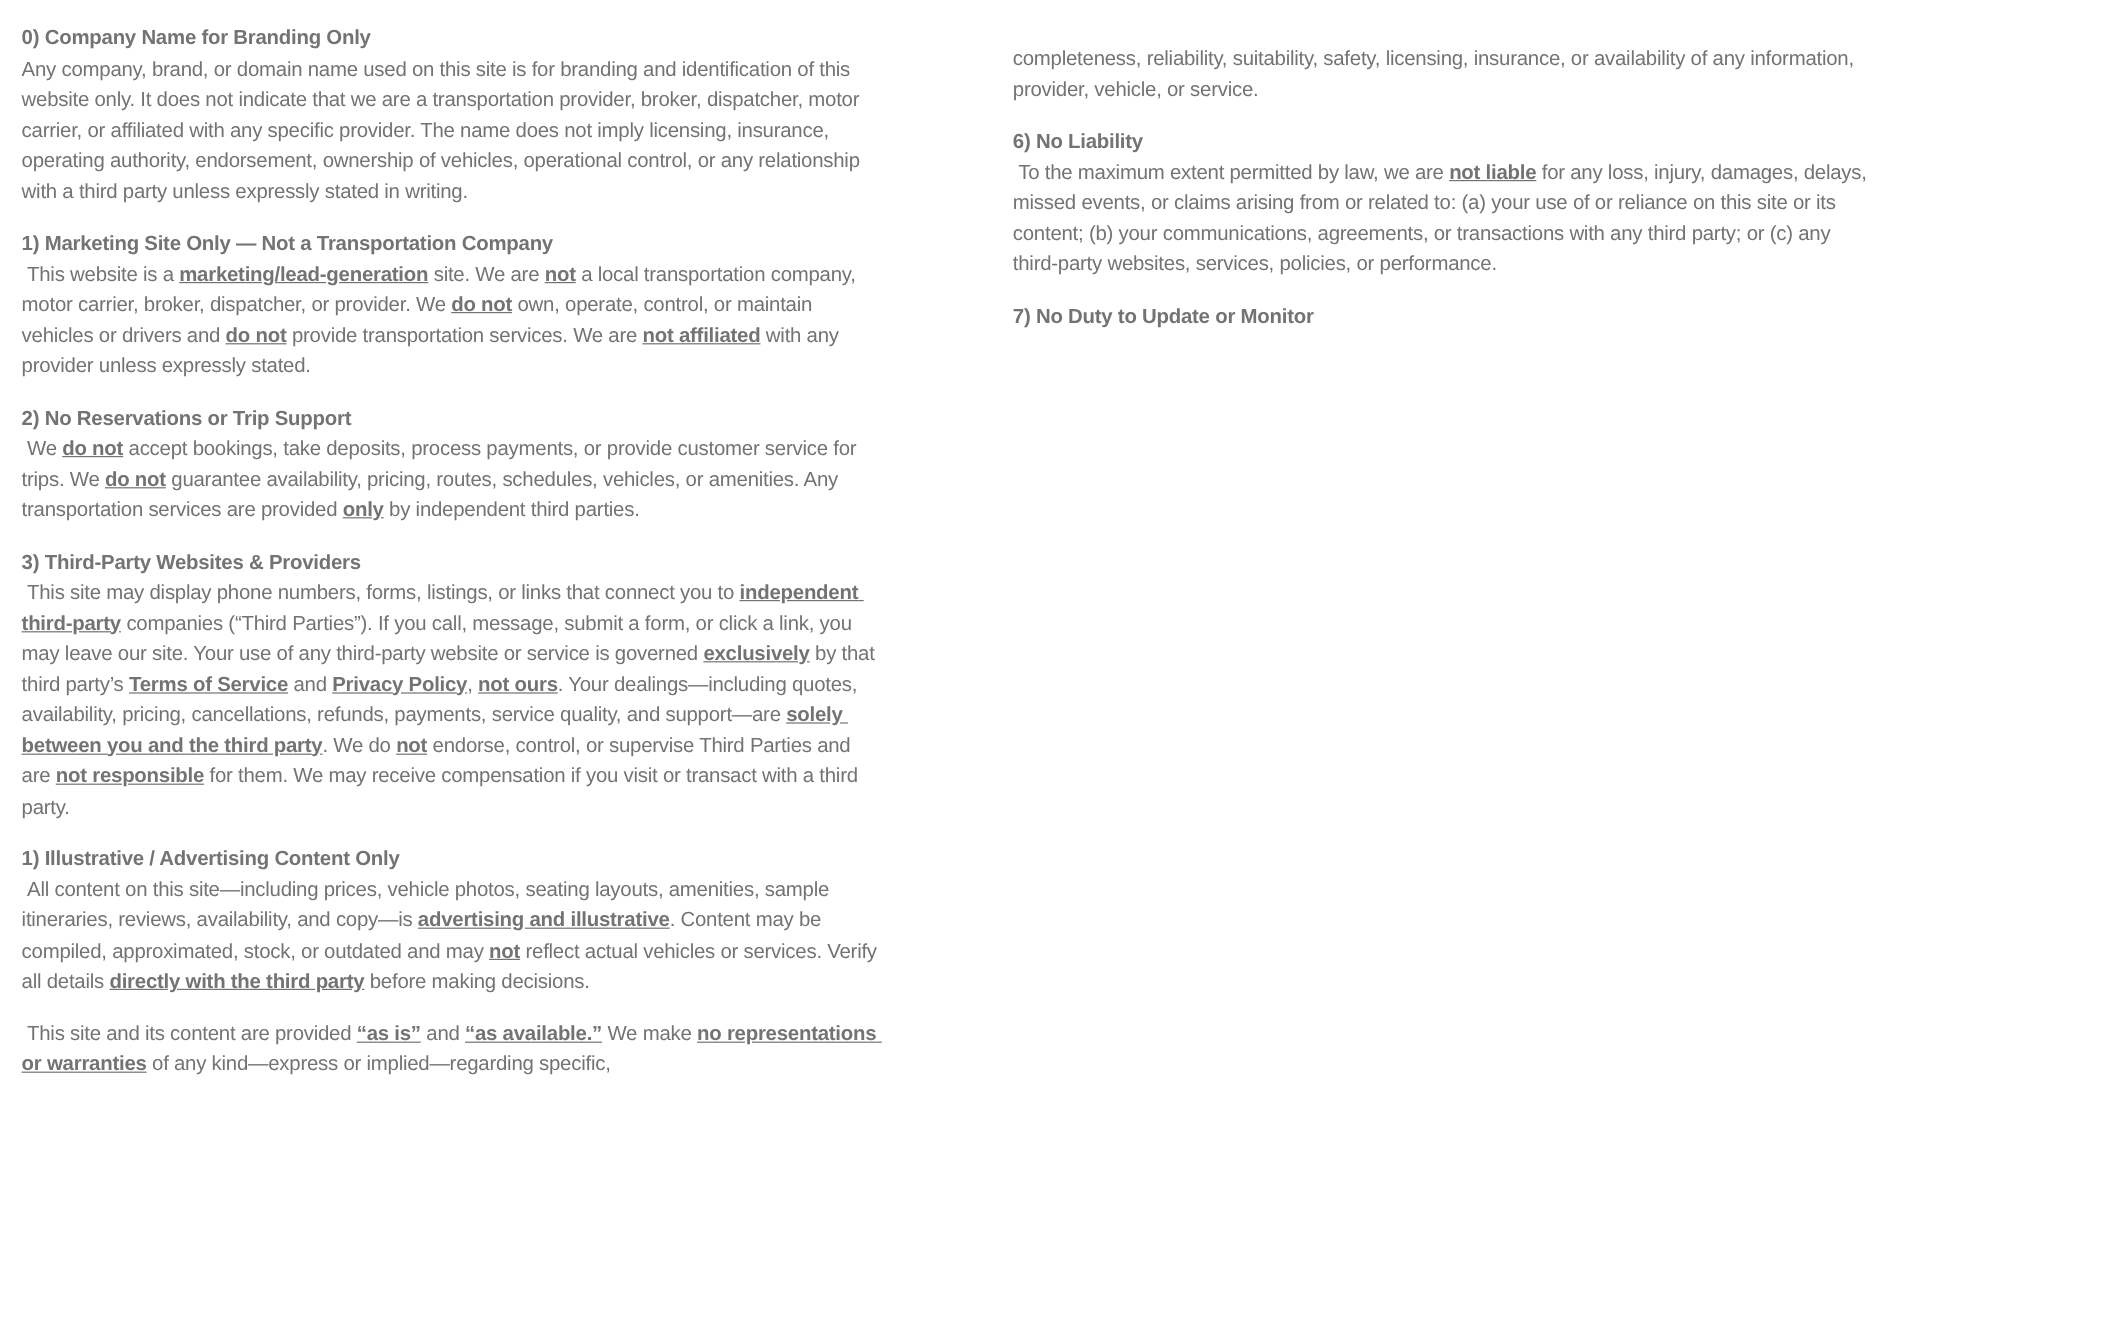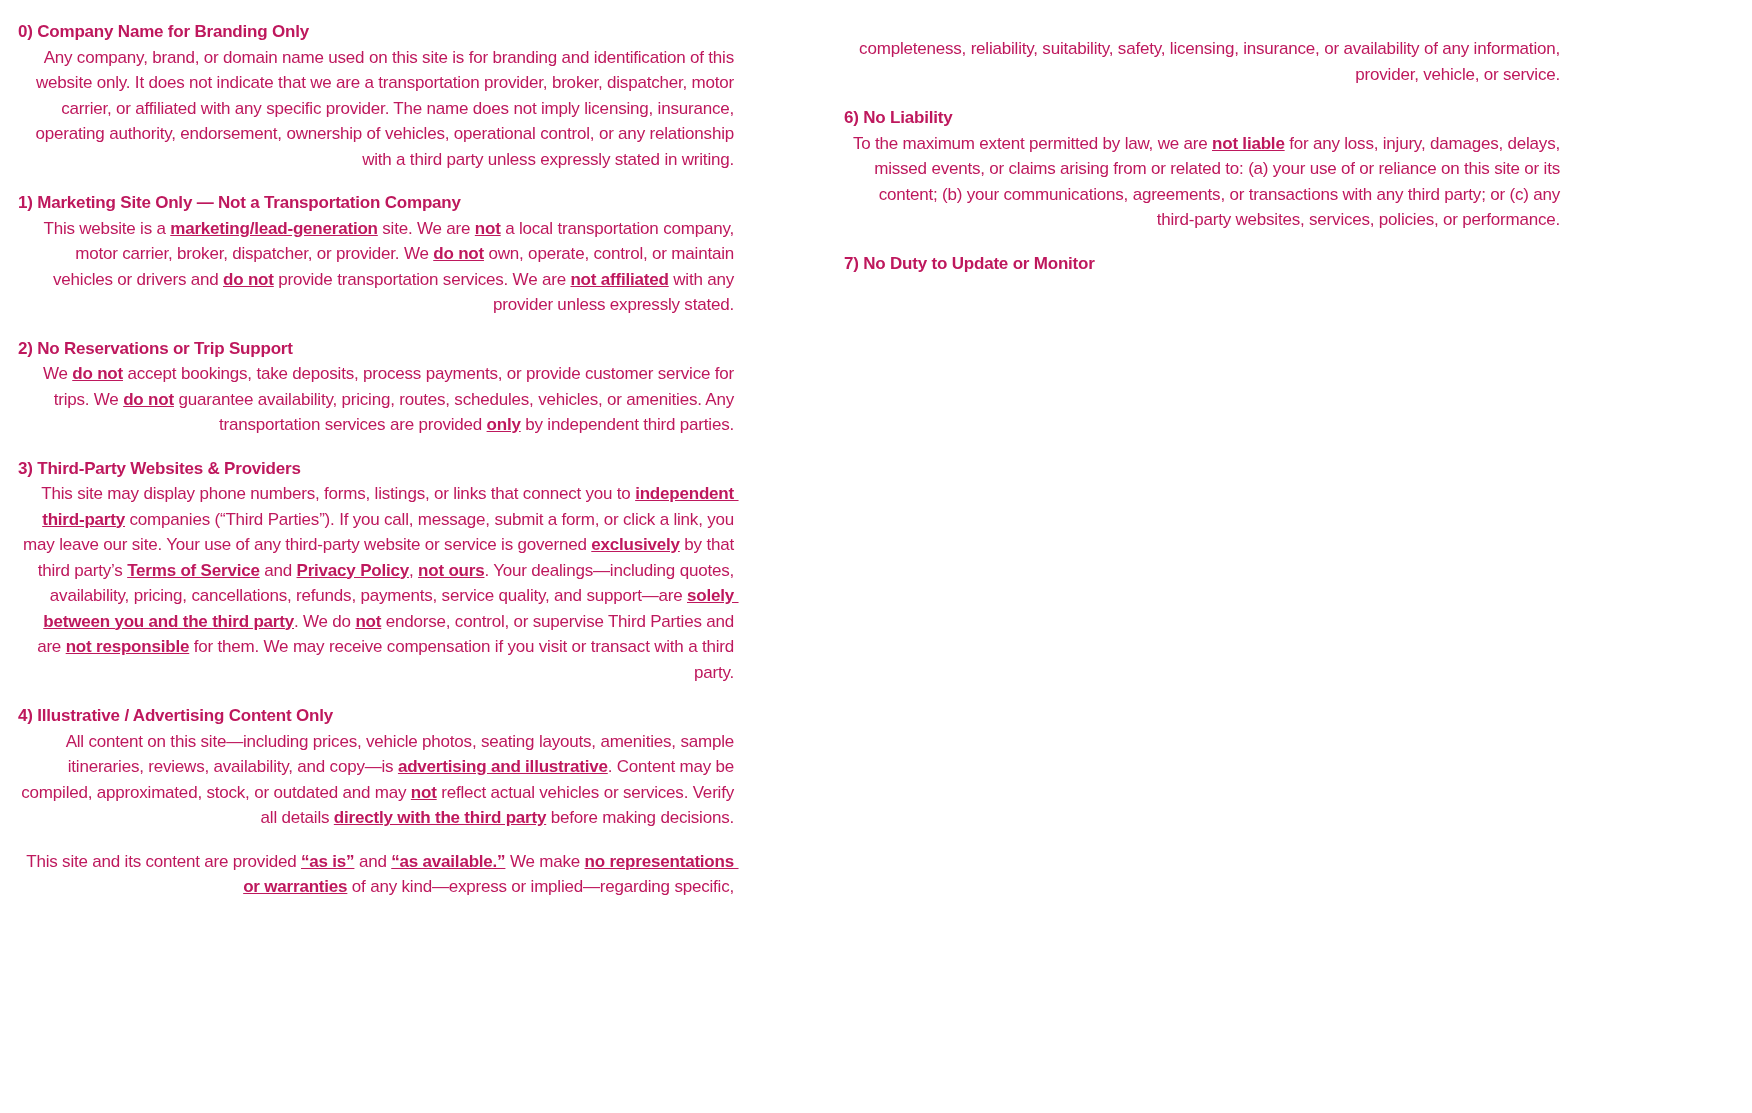--- a/index.html
+++ b/index.html
@@ -20,41 +20,40 @@
   }
   .columns {
     display: flex;
     align-items: flex-start;
     padding: 19px 0 0 18px;
     gap: 110px;
   }
   .col {
     width: 716px;
     flex: 0 0 716px;
-    color: #be185d;
+    color: #737373;
     font-size: 17px;
     line-height: 25.5px;
     letter-spacing: -0.2px;
   }
   .col-right {
     padding-top: 17px;
   }
   .section + .section {
     margin-top: 18px;
   }
   .section p {
     margin: 0;
   }
   p.heading {
     font-weight: 700;
   }
   p.body {
     white-space: pre-wrap;
     font-weight: 400;
-    text-align: right;
   }
   p.body strong {
     font-weight: 700;
     text-decoration: underline;
   }
 </style>
 </head>
 <body>
 
 <div class="page">
@@ -70,21 +69,21 @@
         </div>
         <div class="section">
           <p class="heading">2) No Reservations or Trip Support</p>
           <p class="body"><span> We </span><strong>do not</strong><span> accept bookings, take deposits, process payments, or provide customer service for trips. We </span><strong>do not</strong><span> guarantee availability, pricing, routes, schedules, vehicles, or amenities. Any transportation services are provided </span><strong>only</strong><span> by independent third parties.</span></p>
         </div>
         <div class="section">
           <p class="heading">3) Third-Party Websites &amp; Providers</p>
           <p class="body"><span> This site may display phone numbers, forms, listings, or links that connect you to </span><strong>independent third-party</strong><span> companies (“Third Parties”). If you call, message, submit a form, or click a link, you may leave our site. Your use of any third-party website or service is governed </span><strong>exclusively</strong><span> by that third party’s </span><strong>Terms of Service</strong><span> and </span><strong>Privacy Policy</strong><span>, </span><strong>not ours</strong><span>. Your dealings—including quotes, availability, pricing, cancellations, refunds, payments, service quality, and support—are </span><strong>solely between you and the third party</strong><span>. We do </span><strong>not</strong><span> endorse, control, or supervise Third Parties and are </span><strong>not responsible</strong><span> for them. We may receive compensation if you visit or transact with a third party.</span></p>
         </div>
         <div class="section">
-          <p class="heading">4) Illustrative / Advertising Content Only</p>
+          <p class="heading">1) Illustrative / Advertising Content Only</p>
           <p class="body"><span> All content on this site—including prices, vehicle photos, seating layouts, amenities, sample itineraries, reviews, availability, and copy—is </span><strong>advertising and illustrative</strong><span>. Content may be compiled, approximated, stock, or outdated and may </span><strong>not</strong><span> reflect actual vehicles or services. Verify all details </span><strong>directly with the third party</strong><span> before making decisions.</span></p>
         </div>
         <div class="section">
           <p class="body"><span> This site and its content are provided </span><strong>“as is”</strong><span> and </span><strong>“as available.”</strong><span> We make </span><strong>no representations or warranties</strong><span> of any kind—express or implied—regarding specific,</span></p>
         </div>
       </div>
     <div class="col col-right">
         <div class="section">
           <p class="body"><span>completeness, reliability, suitability, safety, licensing, insurance, or availability of any information, provider, vehicle, or service.</span></p>
         </div>

